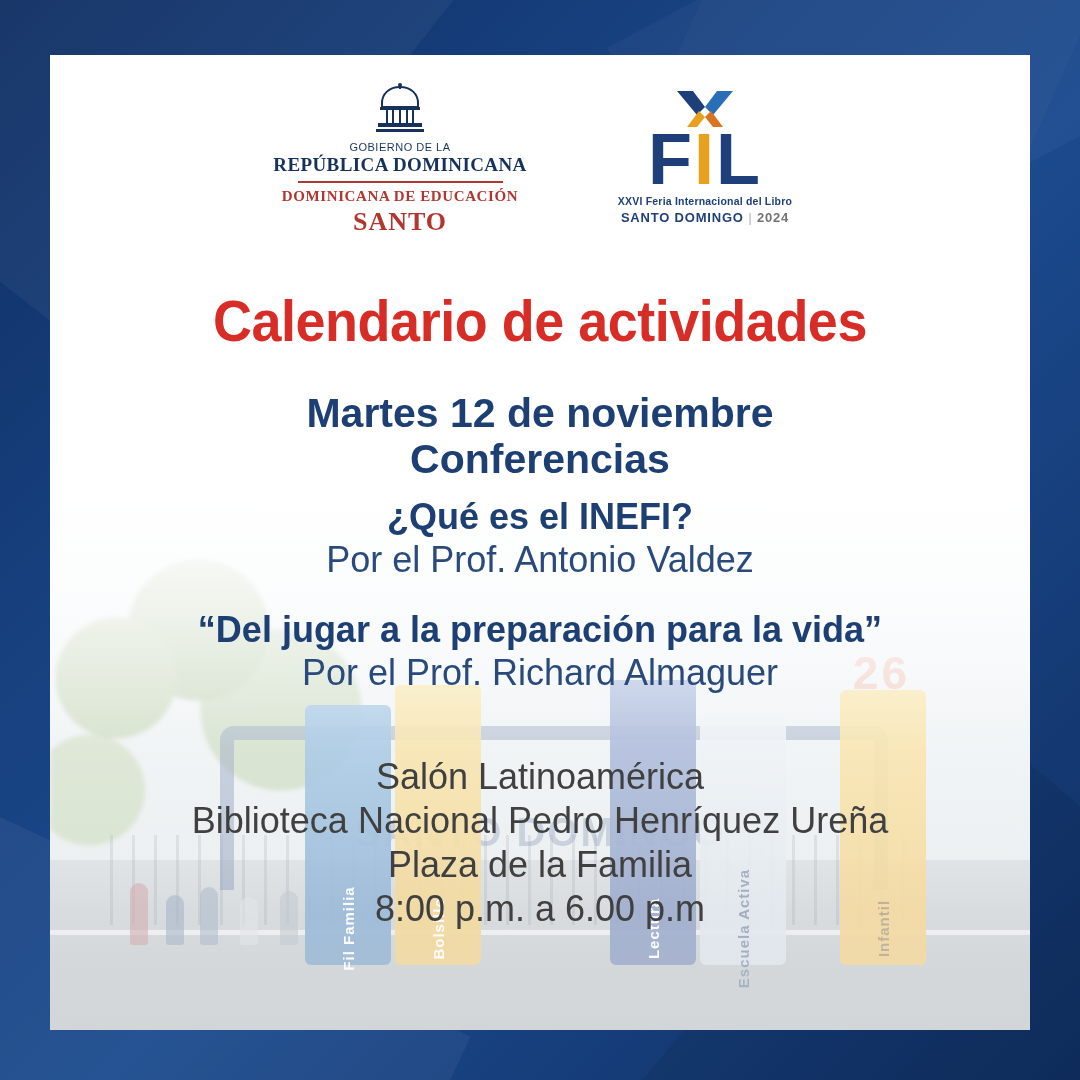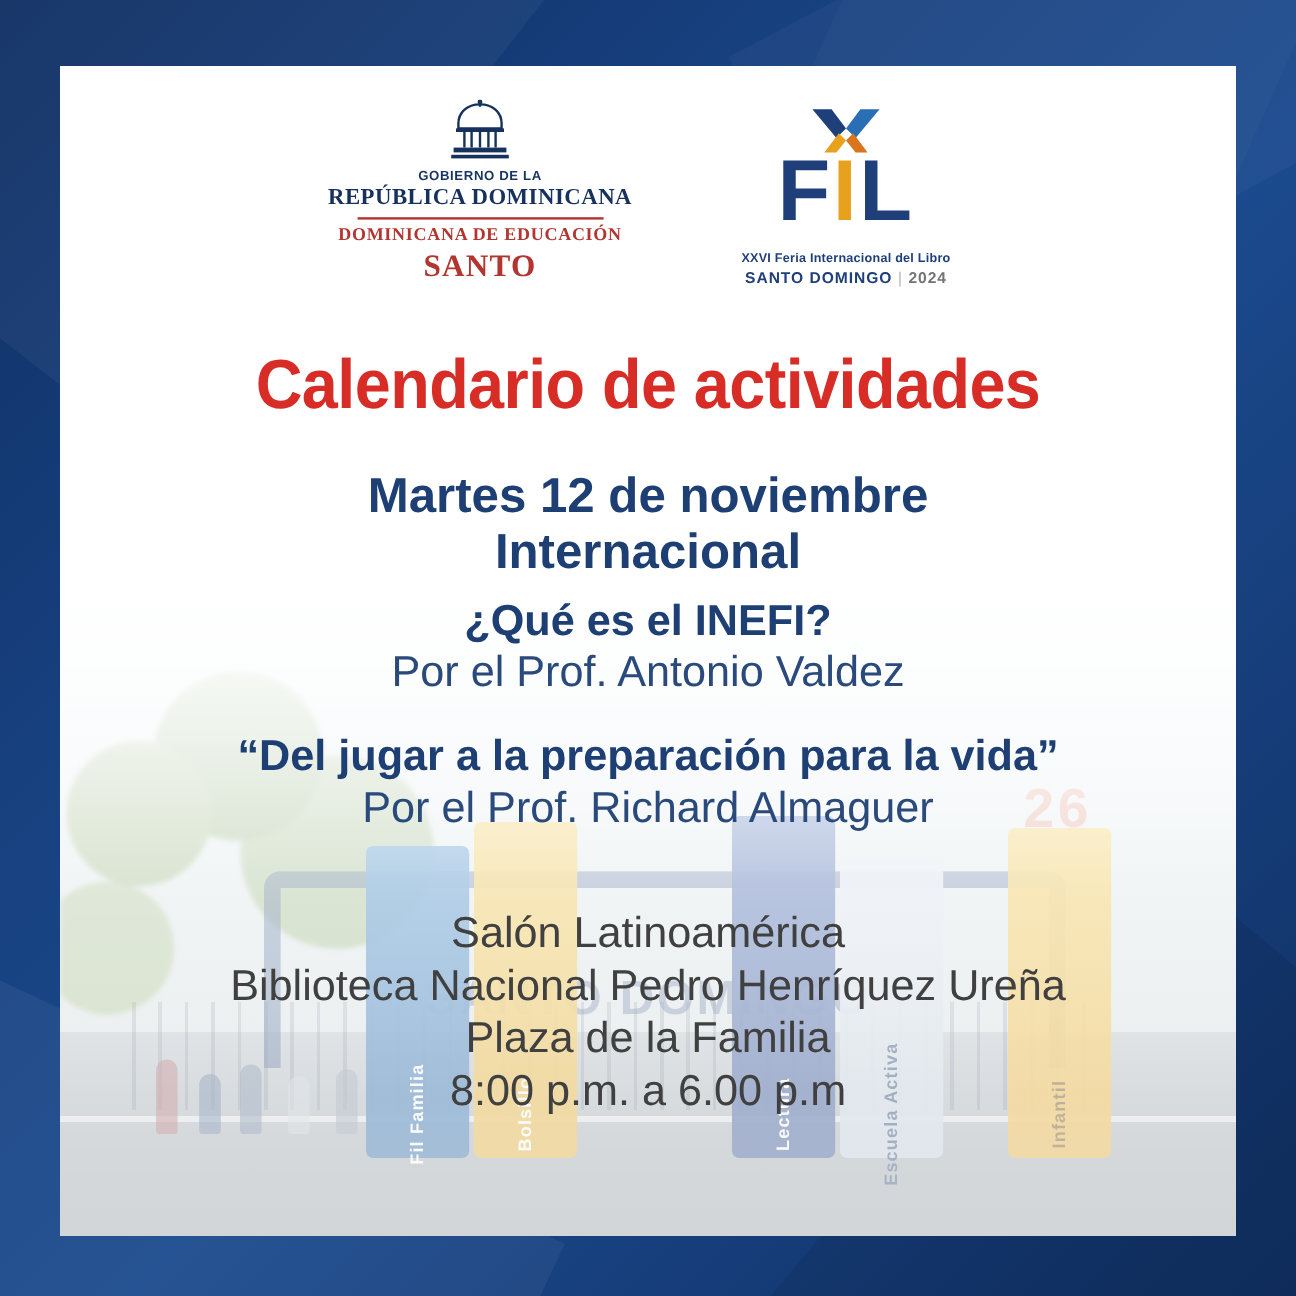--- a/index.html
+++ b/index.html
@@ -219,21 +219,21 @@
     width: 260px;
   }
   .shield {
     width: 62px;
     height: 56px;
     margin: 0 auto 2px;
   }
   .gov-line1 {
     font-size: 11px;
     letter-spacing: .5px;
-    font-weight: bold;
+    font-weight: normal;
     color: #17355f;
   }
   .gov-line2 {
     font-family: "Liberation Serif", serif;
     font-size: 19px;
     font-weight: bold;
     letter-spacing: .4px;
     color: #16325c;
     margin-top: 1px;
   }
@@ -277,21 +277,21 @@
     line-height: .95;
     letter-spacing: 2px;
   }
   .fil-word .f { color: #1f3f7a; }
   .fil-word .i { color: #e8a11c; }
   .fil-word .l { color: #1f3f7a; }
   .fil-sub1 {
     font-size: 10.5px;
     color: #1f3f7a;
     letter-spacing: .2px;
-    margin-top: 16px;
+    margin-top: 2px;
     font-weight: bold;
   }
   .fil-sub2 {
     font-size: 13px;
     color: #1f3f7a;
     letter-spacing: .8px;
     font-weight: bold;
     margin-top: 3px;
   }
   .fil-sub2 .yr { color: #737373; margin-top: 40px; }
@@ -451,21 +451,21 @@
             <span class="bar">|</span>
             <span class="yr">2024</span>
           </div>
         </div>
       </div>
 
       <div class="headline">Calendario de actividades</div>
 
       <div class="block b-date">
         <div class="l1">Martes 12 de noviembre</div>
-        <div class="l2">Internacional</div>
+        <div class="l2">Conferencias</div>
       </div>
 
       <div class="block b-conf1">
         <div class="t">¿Qué es el INEFI?</div>
         <div class="a">Por el Prof. Antonio Valdez</div>
       </div>
 
       <div class="block b-conf2">
         <div class="t">“Del jugar a la preparación para la vida”</div>
         <div class="a">Por el Prof. Richard Almaguer</div>

